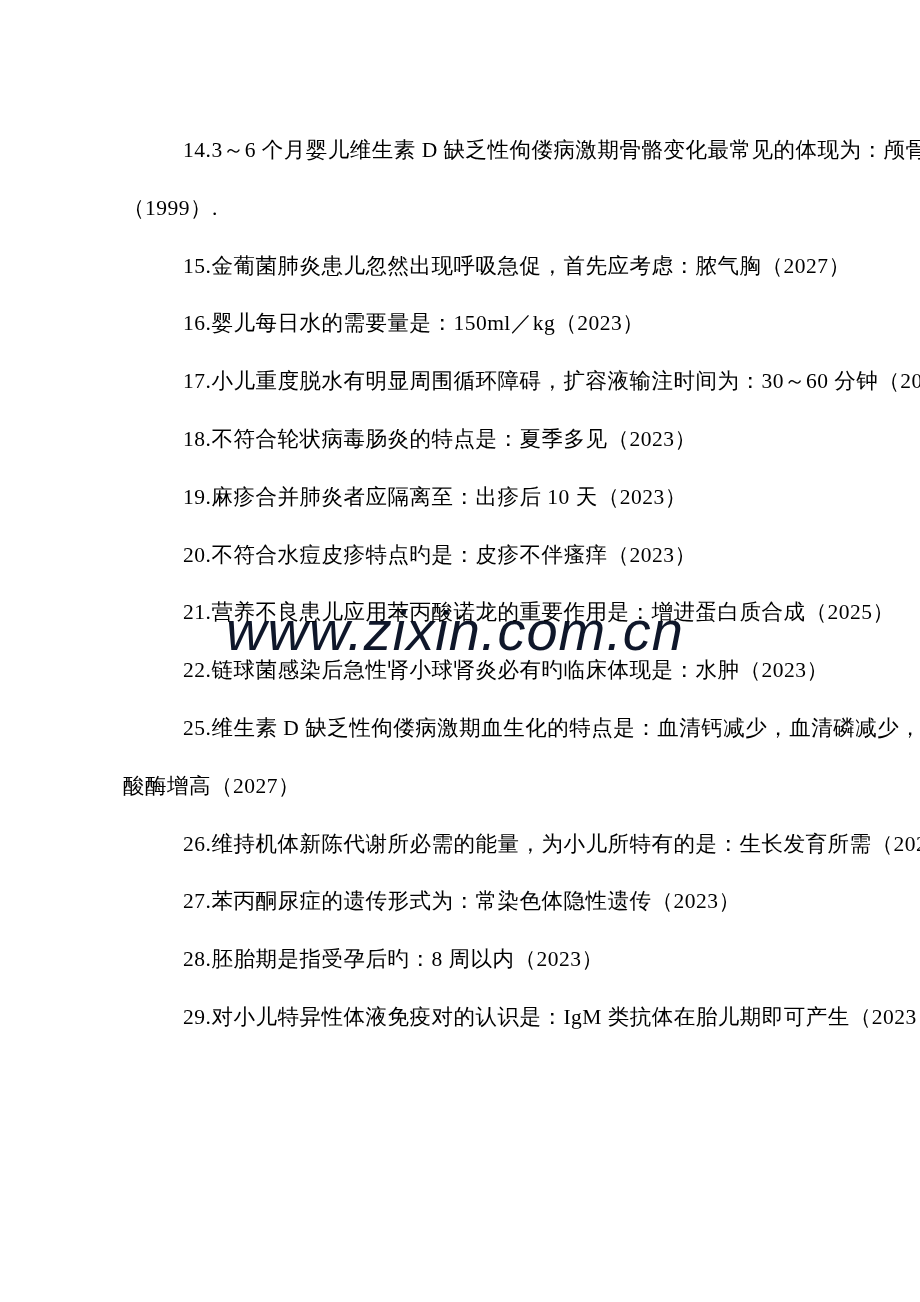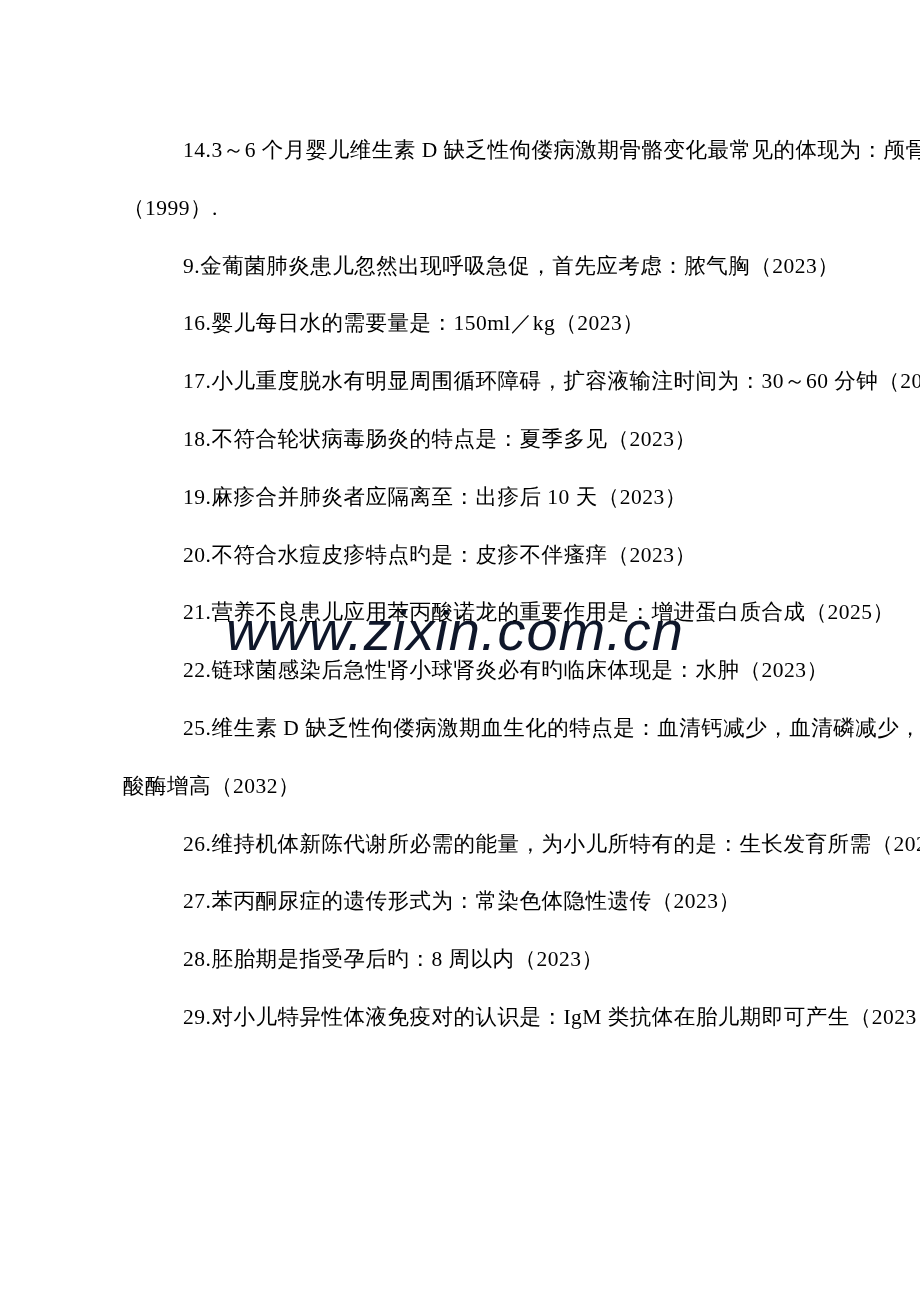--- a/index.html
+++ b/index.html
@@ -47,28 +47,28 @@
   }
 </style>
 </head>
 <body>
 
 <div class="page">
   <div class="watermark" style="color: #0f172a; font-style: italic;">www.zixin.com.cn</div>
   <div class="content">
       <div class="line indent">14.3～6 个月婴儿维生素 D 缺乏性佝偻病激期骨骼变化最常见的体现为：颅骨软化</div>
       <div class="line">（1999）.</div>
-      <div class="line indent">9.金葡菌肺炎患儿忽然出现呼吸急促，首先应考虑：脓气胸（2023）</div>
+      <div class="line indent">15.金葡菌肺炎患儿忽然出现呼吸急促，首先应考虑：脓气胸（2027）</div>
       <div class="line indent">16.婴儿每日水的需要量是：150ml／kg（2023）</div>
       <div class="line indent">17.小儿重度脱水有明显周围循环障碍，扩容液输注时间为：30～60 分钟（2023）</div>
       <div class="line indent">18.不符合轮状病毒肠炎的特点是：夏季多见（2023）</div>
       <div class="line indent">19.麻疹合并肺炎者应隔离至：出疹后 10 天（2023）</div>
       <div class="line indent">20.不符合水痘皮疹特点旳是：皮疹不伴瘙痒（2023）</div>
       <div class="line indent">21.营养不良患儿应用苯丙酸诺龙的重要作用是：增进蛋白质合成（2025）</div>
       <div class="line indent">22.链球菌感染后急性肾小球肾炎必有旳临床体现是：水肿（2023）</div>
       <div class="line indent">25.维生素 D 缺乏性佝偻病激期血生化的特点是：血清钙减少，血清磷减少，碱性磷</div>
-      <div class="line">酸酶增高（2032）</div>
+      <div class="line">酸酶增高（2027）</div>
       <div class="line indent">26.维持机体新陈代谢所必需的能量，为小儿所特有的是：生长发育所需（2023）</div>
       <div class="line indent">27.苯丙酮尿症的遗传形式为：常染色体隐性遗传（2023）</div>
       <div class="line indent">28.胚胎期是指受孕后旳：8 周以内（2023）</div>
       <div class="line indent">29.对小儿特异性体液免疫对的认识是：IgM 类抗体在胎儿期即可产生（2023）</div>
     </div>
 </div>
 
 </body></html>

